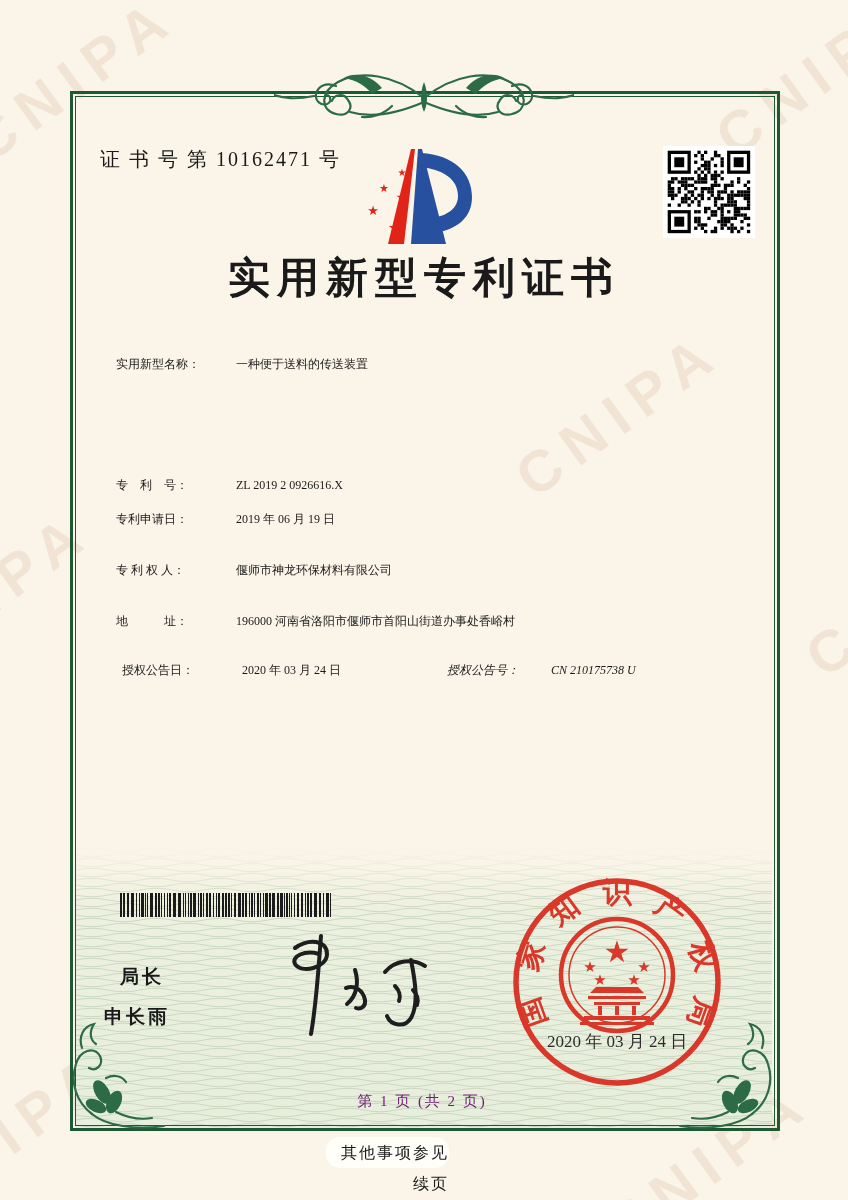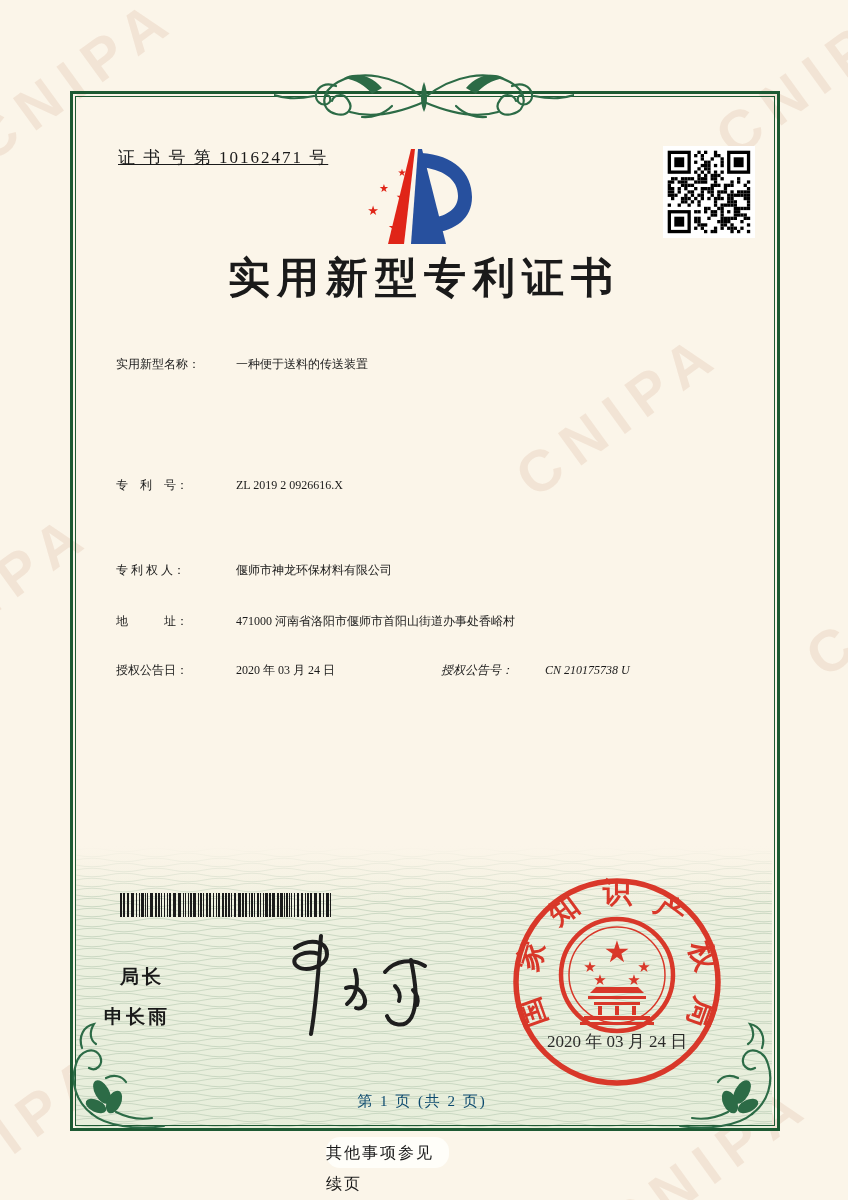--- a/index.html
+++ b/index.html
@@ -10,36 +10,36 @@
       letter-spacing:12px;color:rgba(197,141,112,0.16);transform:rotate(-36deg);
       white-space:nowrap;pointer-events:none;}
   #frame{position:absolute;left:70px;top:91px;width:704px;height:1034px;
          border:3px solid #1d5a33;}
   #frame-inner{position:absolute;inset:2px;border:1px solid #1d5a33;}
   #wave-region{position:absolute;left:76px;top:846px;width:696px;height:283px;
       background:linear-gradient(180deg,#f6f2e2 0%,#ecf0df 30%,#e7eedb 100%);}
   #wave-fade{position:absolute;left:0;top:0;width:100%;height:56px;
       background:linear-gradient(180deg,#fbf5e9 0%,rgba(251,245,233,0) 100%);}
   .abs{position:absolute;}
-  #cert-no{left:118px;top:146px;font-size:17px;letter-spacing:2px;text-decoration:underline;}
+  #cert-no{left:100px;top:146px;font-size:20px;letter-spacing:2px;}
   #title{left:72px;top:250px;width:704px;text-align:center;font-size:42px;
          font-weight:700;letter-spacing:7px;}
   .row{position:absolute;left:116px;font-size:12px;white-space:nowrap;}
   .flabel{display:inline-block;width:120px;}
   .pair2{position:absolute;left:325px;top:0;font-style:italic;}
   .pair2 .flabel{width:104px;}
   #paras{left:118px;top:698px;width:616px;font-size:16.5px;line-height:27px;
          text-align:justify;}
   #paras p{margin:0;text-indent:2em;}
   #sig-role{left:120px;top:964px;font:600 19px "Liberation Sans","DejaVu Sans",sans-serif;letter-spacing:3px;}
   #sig-name{left:104px;top:1004px;font:600 19px "Liberation Sans","DejaVu Sans",sans-serif;letter-spacing:3px;}
   #page-info{left:70px;top:1092px;width:704px;text-align:center;font-size:15px;
-             letter-spacing:2px;color:#0c4a6e;}
+             letter-spacing:2px;color:#701a75;}
   #cont-note{left:326px;top:1137px;width:123px;height:31px;background:#fffef9;
-             text-align:left;line-height:31px;font-size:16px;letter-spacing:2px;border-radius:14px;}
+             text-align:right;line-height:31px;font-size:16px;letter-spacing:2px;border-radius:14px;}
   #qr-box{left:663px;top:146px;width:92px;height:92px;background:#fff;}
   #barcode-box{left:120px;top:893px;width:215px;height:24px;}
 </style>
 </head>
 <body>
 
 <div id="page">
 
   <div class="wm" style="left:-45px;top:45px;">CNIPA</div>
   <div class="wm" style="left:700px;top:40px;">CNIPA</div>
@@ -399,27 +399,30 @@
   </div>
 
   <div class="abs" id="title">实用新型专利证书</div>
 
   <div class="row" style="top:356px;">
     <span class="flabel">实用新型名称：</span><span>一种便于送料的传送装置</span>
   </div>
   <div class="row" style="top:461px;margin-top:16px;">
     <span class="flabel">专　利　号：</span><span>ZL 2019 2 0926616.X</span>
   </div>
+  <div class="row" style="top:511px;">
+    <span class="flabel">专利申请日：</span><span>2019 年 06 月 19 日</span>
+  </div>
   <div class="row" style="top:562px;">
     <span class="flabel">专 利 权 人：</span><span>偃师市神龙环保材料有限公司</span>
   </div>
   <div class="row" style="top:613px;">
-    <span class="flabel">地　　　址：</span><span>471000 河南省洛阳市偃师市首阳山街道办事处香峪村</span>
-  </div>
-  <div class="row" style="top:662px;">
+    <span class="flabel">地　　　址：</span><span>196000 河南省洛阳市偃师市首阳山街道办事处香峪村</span>
+  </div>
+  <div class="row" style="top:662px;margin-left:6px;">
     <span class="flabel">授权公告日：</span><span>2020 年 03 月 24 日</span>
     <span class="pair2">
       <span class="flabel">授权公告号：</span><span>CN 210175738 U</span>
     </span>
   </div>
 
 
   <div class="abs" id="barcode-box">
     <svg id="barcode" width="215" height="24" xmlns="http://www.w3.org/2000/svg">
         <rect x="0" y="0" width="2" height="24" fill="#1b1b1b"></rect>

